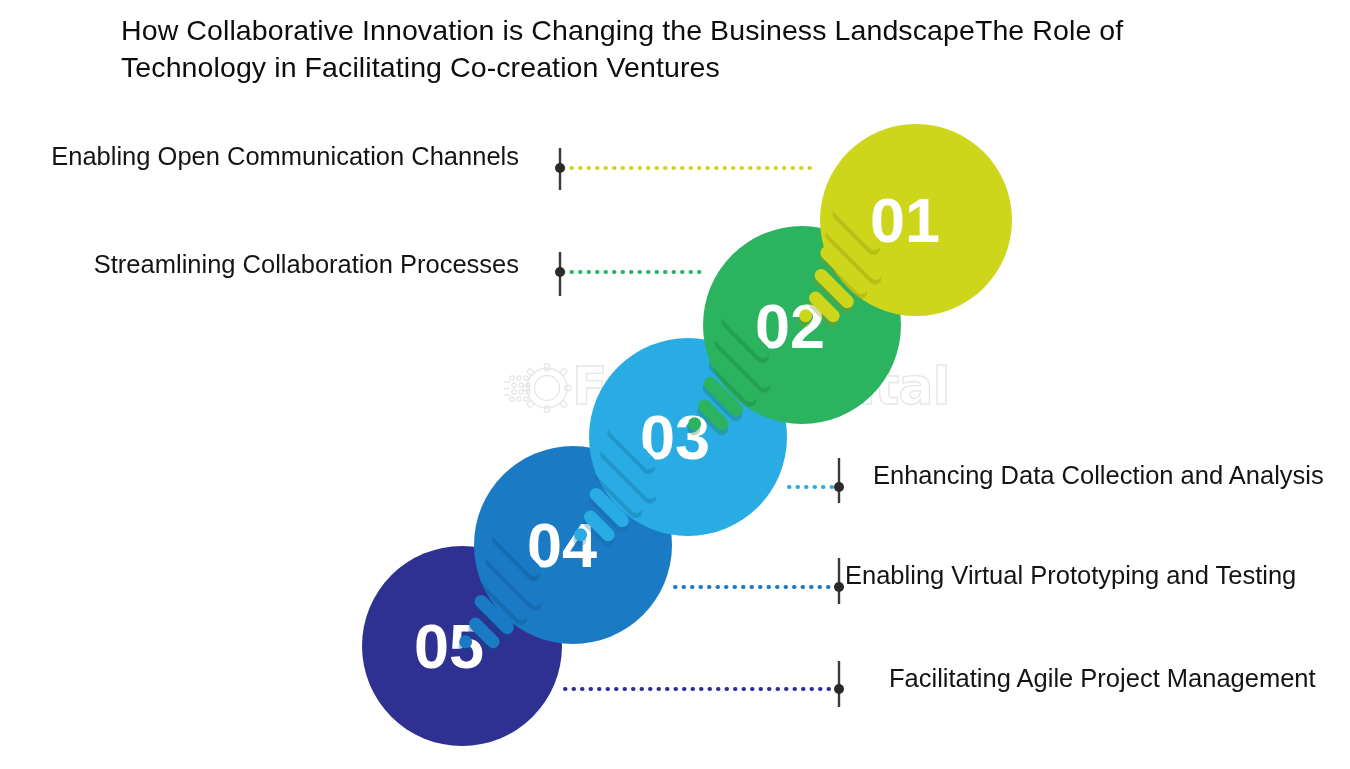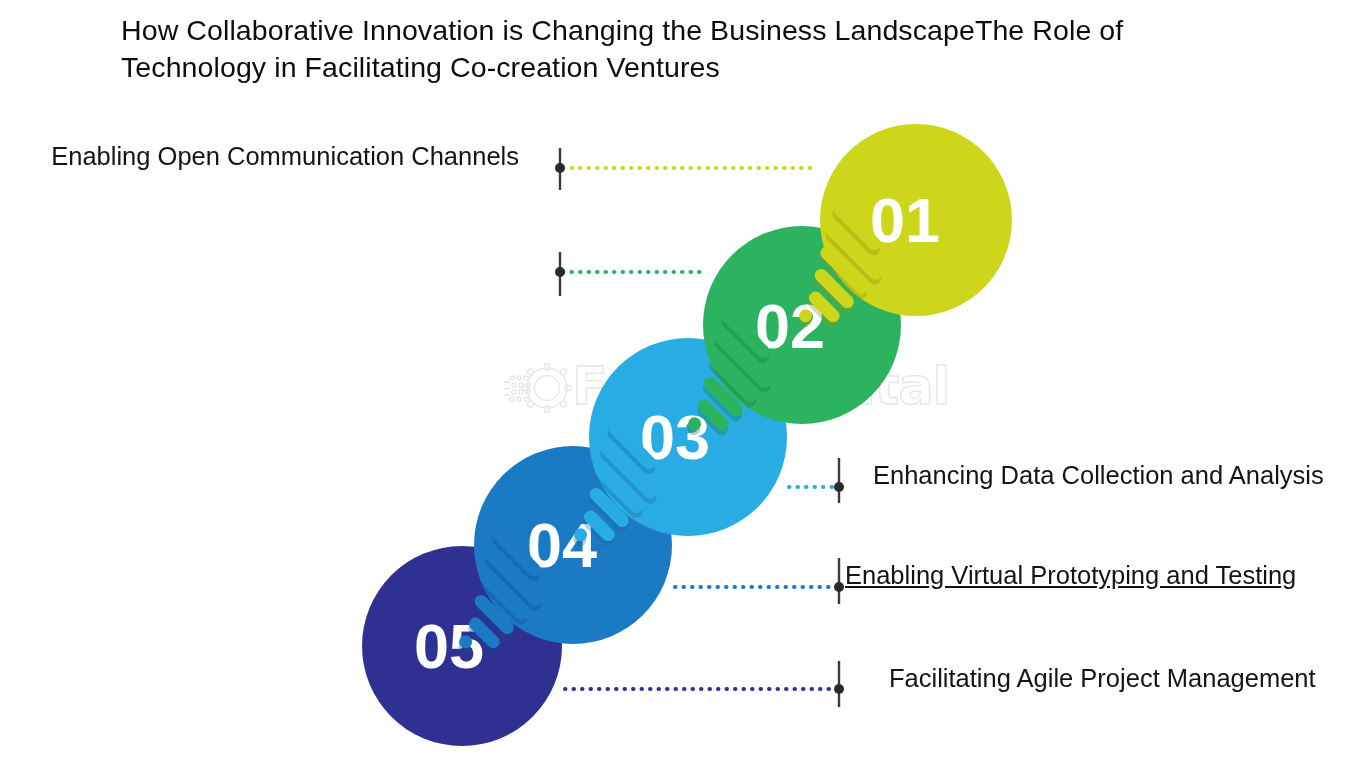--- a/index.html
+++ b/index.html
@@ -52,21 +52,21 @@
     line-height:34px;
     color:#141414;
     font-weight:400;
   }
   .label.left{ text-align:right; }
   .label.right{ text-align:left; }
 
   .lbl-01{ left:32px;  top:139px; width:470px; }
   .lbl-02{ left:32px;  top:247px; width:470px; }
   .lbl-03{ left:828px; top:458px; width:470px;margin-left:28px; }
-  .lbl-04{ left:828px; top:558px; width:470px;text-decoration:underline; }
+  .lbl-04{ left:828px; top:558px; width:470px; }
   .lbl-05{ left:828px; top:661px; width:470px;margin-left:44px; }
 </style>
 </head>
 <body>
 
 <div id="stage">
 
   <div class="title">How Collaborative Innovation is Changing the Business LandscapeThe Role of Technology in Facilitating Co-creation Ventures</div>
 
   <div class="watermark">
@@ -194,17 +194,18 @@
     </g>
 
     <g>
       <line x1="822" y1="661" x2="822" y2="707" stroke="#3a3a3a" stroke-width="2.4"></line>
       <line x1="548" y1="689" x2="819" y2="689" stroke="#2e3192" stroke-width="4" stroke-linecap="round" stroke-dasharray="0.5 8"></line>
       <circle cx="822" cy="689" r="5" fill="#2a2a2a"></circle>
     </g>
   </svg>
 
   <div class="label left  lbl-01">Enabling Open Communication Channels</div>
+  <div class="label left  lbl-02">Streamlining Collaboration Processes</div>
   <div class="label right lbl-03">Enhancing Data Collection and Analysis</div>
   <div class="label right lbl-04">Enabling Virtual Prototyping and Testing</div>
   <div class="label right lbl-05">Facilitating Agile Project Management</div>
 
 </div>
 
 </body></html>

